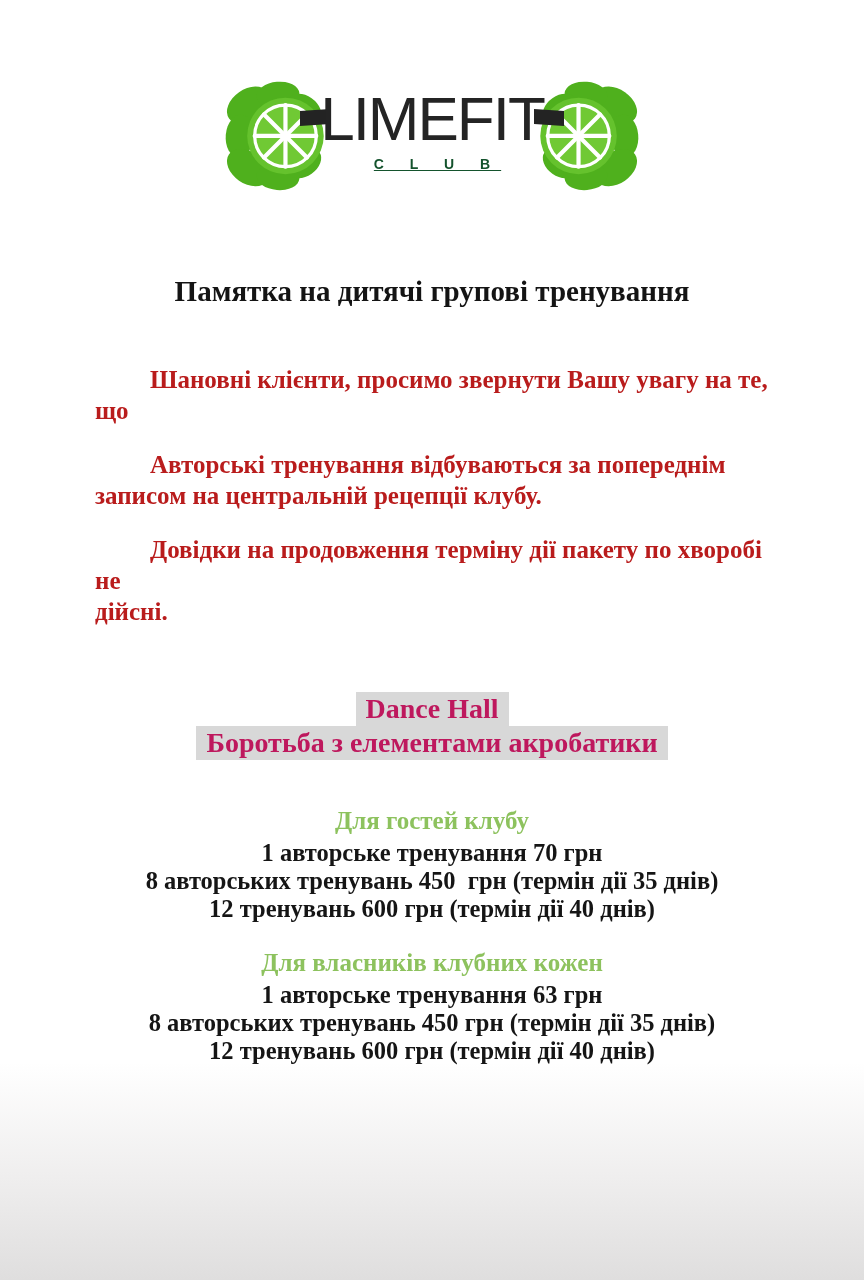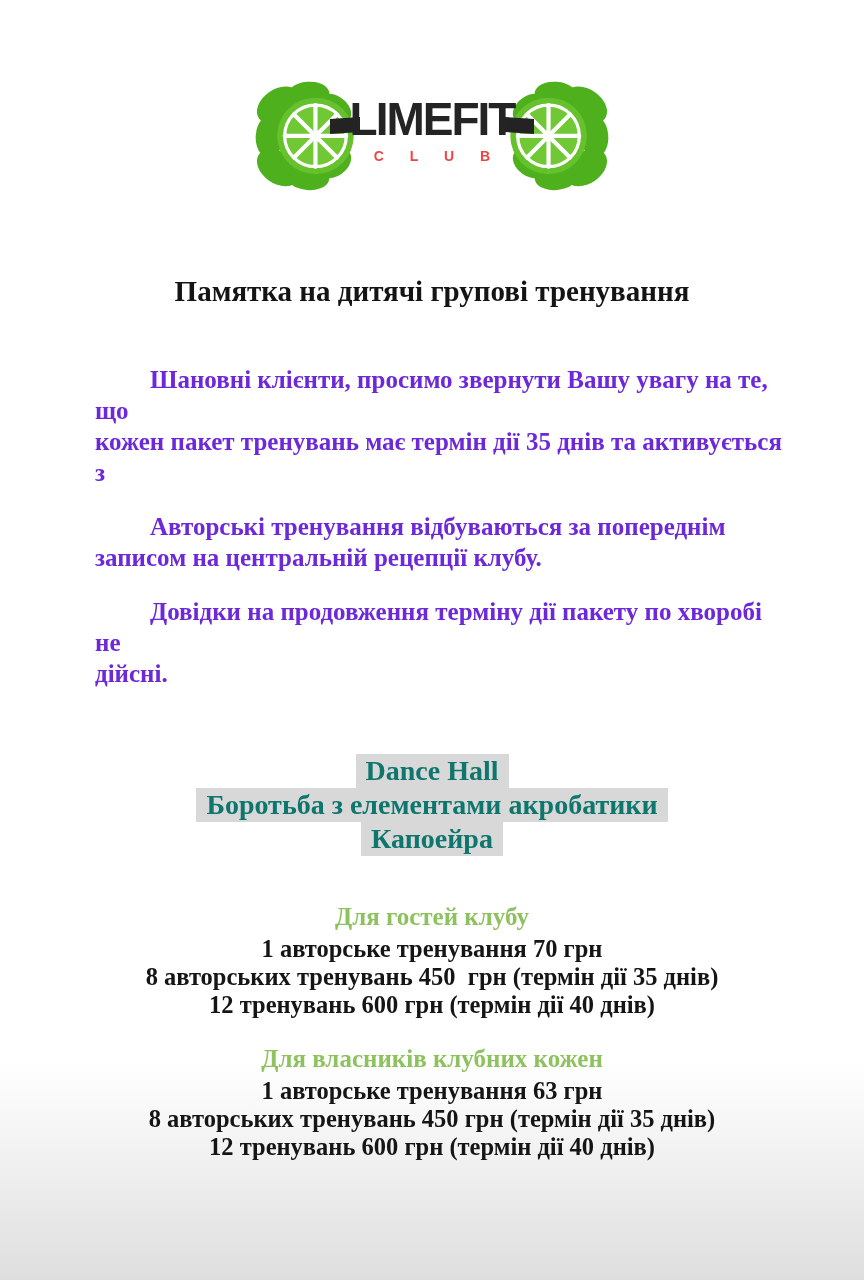--- a/index.html
+++ b/index.html
@@ -26,53 +26,53 @@
     margin: 0 -14px 10px -14px;
   }
   .bar-stub {
     position: absolute; top: 22px; width: 30px; height: 15px;
     background: #232323; z-index: 1;
   }
   .bar-stub.left  { left: -20px; transform: skewY(-4deg); }
   .bar-stub.right { right: -20px; transform: skewY(4deg); }
   .brand {
     font-family: "Liberation Sans", sans-serif;
-    font-weight: bold; font-size: 46px; line-height: 1;
+    font-weight: normal; font-size: 62px; line-height: 1;
     letter-spacing: -2px; color: #242424; z-index: 2; text-align: right;
   }
   .club {
     font-family: "Liberation Sans", sans-serif;
-    font-weight: bold; font-size: 14px; color: #ef4444;
-    letter-spacing: 11px; padding-left: 11px; margin-top: 6px;
+    font-weight: bold; font-size: 14px; color: #14532d;
+    letter-spacing: 11px; padding-left: 11px; margin-top: 6px; text-decoration: underline;
   }
 
   
   .title {
     margin: 80px 40px 0 40px;
     text-align: center;
     font-size: 29px; font-weight: bold; line-height: 34px;
     color: #141414;
   }
 
   
   .bodytext { margin: 56px 70px 0 95px; }
   .para { margin: 0 0 23px 0; padding: 0; }
   .para:last-child { margin-bottom: 12px; }
   .pline {
     display: block;
     font-size: 25px; font-weight: bold; line-height: 31px;
     white-space: pre-wrap;
-    color: #6d28d9;
+    color: #b91c1c;
   }
   .ind { text-indent: 55px; }
 
   
   .classes { margin-top: 65px; text-align: center; }
   .class-item { line-height: 34px; font-size: 28px; font-weight: bold; }
-  .chip { background: #d8d8d8; padding: 1px 10px 2px 10px; color: #0f766e; margin-top: 20px; }
+  .chip { background: #d8d8d8; padding: 1px 10px 2px 10px; color: #be185d; margin-top: 20px; }
 
   
   .section { text-align: center; }
   .section.guests  { margin-top: 46px; }
   .section.members { margin-top: 25px; }
   .sec-head {
     color: #8dc25e;
     font-size: 25px; font-weight: bold; line-height: 30px;
     margin-bottom: 3px;
   }
@@ -136,36 +136,34 @@
       </g>
       <circle cx="68" cy="61" r="4.5" fill="#ffffff"></circle>
     </svg>
   </div>
 
   <h1 class="title">Памятка на дитячі групові тренування</h1>
 
   <div class="bodytext">
     <div class="para">
       <span class="pline ind">Шановні клієнти, просимо звернути Вашу увагу на те, що</span>
-      <span class="pline">кожен пакет тренувань має термін дії 35 днів та активується з</span>
     </div>
     <div class="para">
       <span class="pline ind">Авторські тренування відбуваються за попереднім</span>
       <span class="pline">записом на центральній рецепції клубу.</span>
     </div>
     <div class="para">
       <span class="pline ind">Довідки на продовження терміну дії пакету по хворобі  не</span>
       <span class="pline">дійсні.</span>
     </div>
   </div>
 
   <div class="classes">
     <div class="class-item"><span class="chip">Dance Hall</span></div>
     <div class="class-item"><span class="chip">Боротьба з елементами акробатики</span></div>
-    <div class="class-item"><span class="chip">Капоейра</span></div>
   </div>
 
   <div class="section guests">
     <div class="sec-head">Для гостей клубу</div>
     <div class="price-line">1 авторське тренування 70 грн</div>
     <div class="price-line">8 авторських тренувань 450  грн (термін дії 35 днів)</div>
     <div class="price-line">12 тренувань 600 грн (термін дії 40 днів)</div>
   </div>
 
   <div class="section members">

